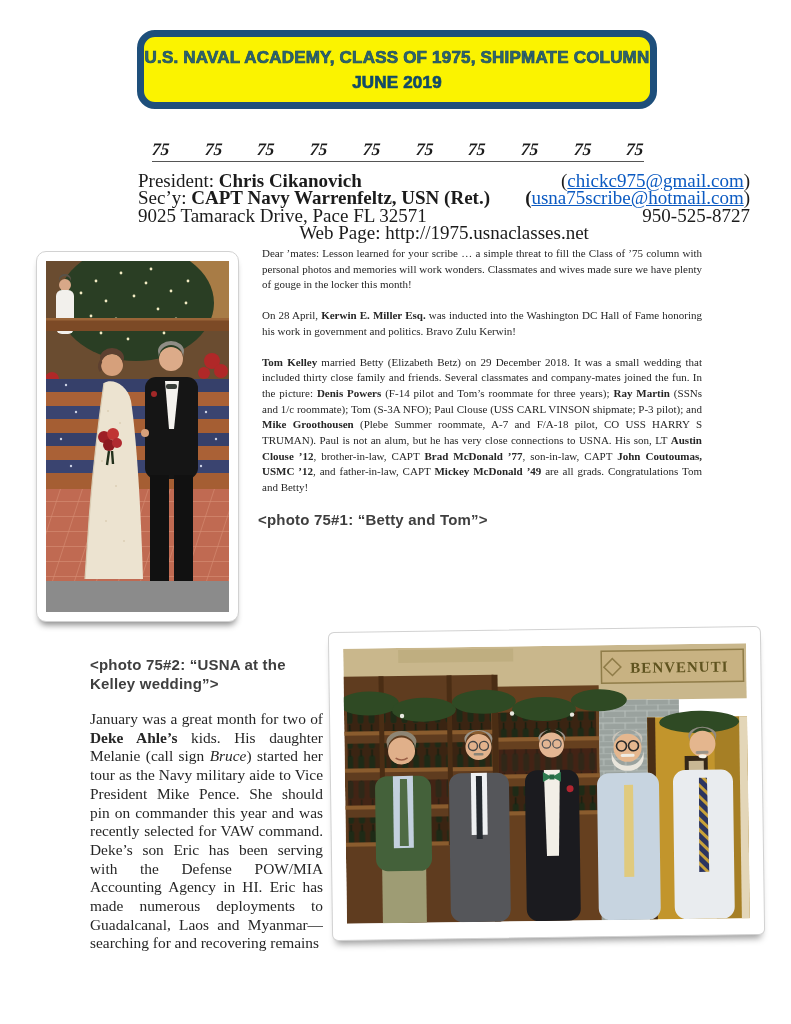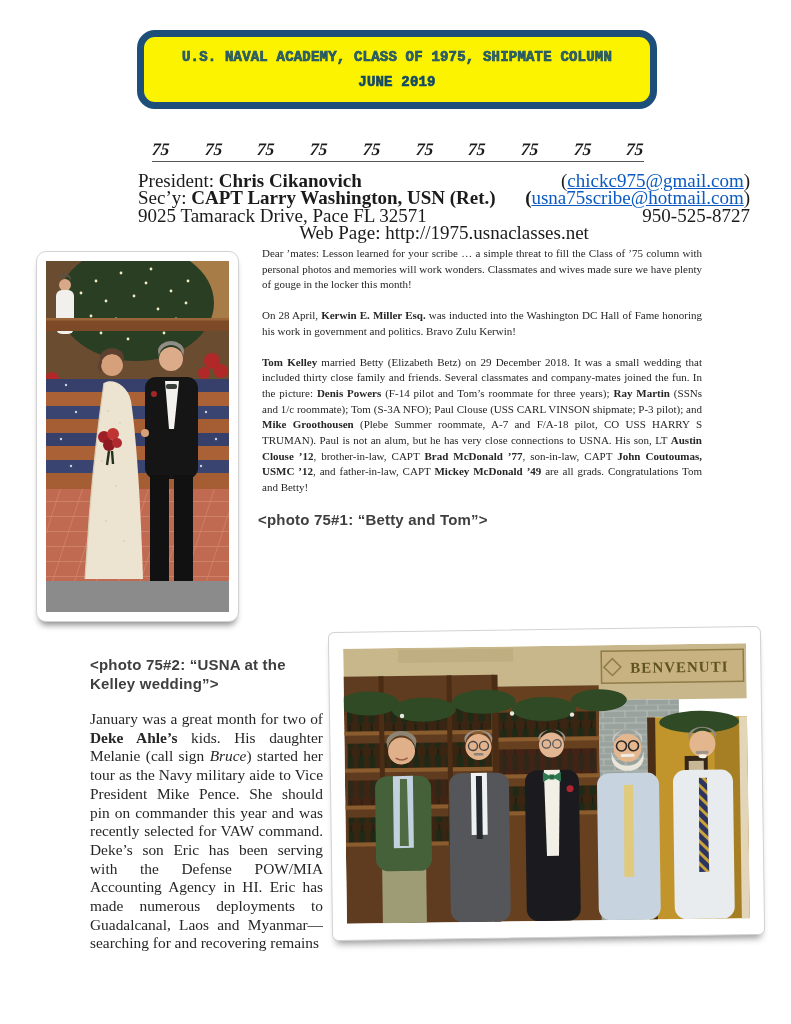--- a/index.html
+++ b/index.html
@@ -3,21 +3,21 @@
 <meta charset="utf-8">
 <style>
   html,body{margin:0;padding:0;background:#ffffff;}
   .page{position:relative;width:791px;height:1024px;background:#ffffff;overflow:hidden;
         font-family:"Liberation Serif", serif;color:#222;}
 
   
   .banner{position:absolute;left:137px;top:30px;width:520px;height:79px;box-sizing:border-box;
           background:#FBF300;border:7px solid #1E4F7B;border-radius:18px;
           display:flex;flex-direction:column;justify-content:center;align-items:center;}
-  .banner-line{font-family:Liberation Mono, monospace;font-weight:bold;font-size:14px;line-height:25px;
+  .banner-line{font-family:Liberation Sans, sans-serif;font-weight:bold;font-size:17px;line-height:25px;
           color:#2E6470;letter-spacing:.2px;-webkit-text-stroke:.7px #1d4d5c;text-align:center;white-space:nowrap;}
 
   
   .numerals{position:absolute;left:152px;top:136px;width:492px;height:25px;
           border-bottom:1.5px solid #555;display:flex;justify-content:space-between;align-items:flex-end;
           font-family:"Liberation Serif", serif;font-weight:bold;font-style:italic;font-size:17.5px;color:#1c1c1c;}
   .numerals span{transform:skewX(-4deg);line-height:24px;}
 
   
   .contact{position:absolute;left:90px;top:172px;width:612px;font-size:19px;line-height:17.4px;color:#1b1b1b;margin-left:48px;}
@@ -65,21 +65,21 @@
       <span>75</span>
       <span>75</span>
     </div>
 
   <div class="contact">
     <div class="contact-row">
       <span><span>President: </span><span class="b">Chris Cikanovich</span></span>
       <span><span>(</span><span class="email-link" style="color: rgb(11, 90, 194);">chickc975@gmail.com</span><span>)</span></span>
     </div>
     <div class="contact-row">
-      <span><span>Sec’y: </span><span class="b">CAPT Larry Washington, USN (Ret.)</span></span>
+      <span><span>Sec’y: </span><span class="b">CAPT Navy Warrenfeltz, USN (Ret.)</span></span>
       <span><span class="b">(</span><span class="email-link" style="color: rgb(11, 90, 194);">usna75scribe@hotmail.com</span><span>)</span></span>
     </div>
     <div class="contact-row">
       <span><span>9025 Tamarack Drive, Pace FL  32571</span></span>
       <span><span>950-525-8727</span></span>
     </div>
     <div class="web-line">Web Page: http://1975.usnaclasses.net</div>
   </div>
 
   <div class="photo-frame wedding-frame">

